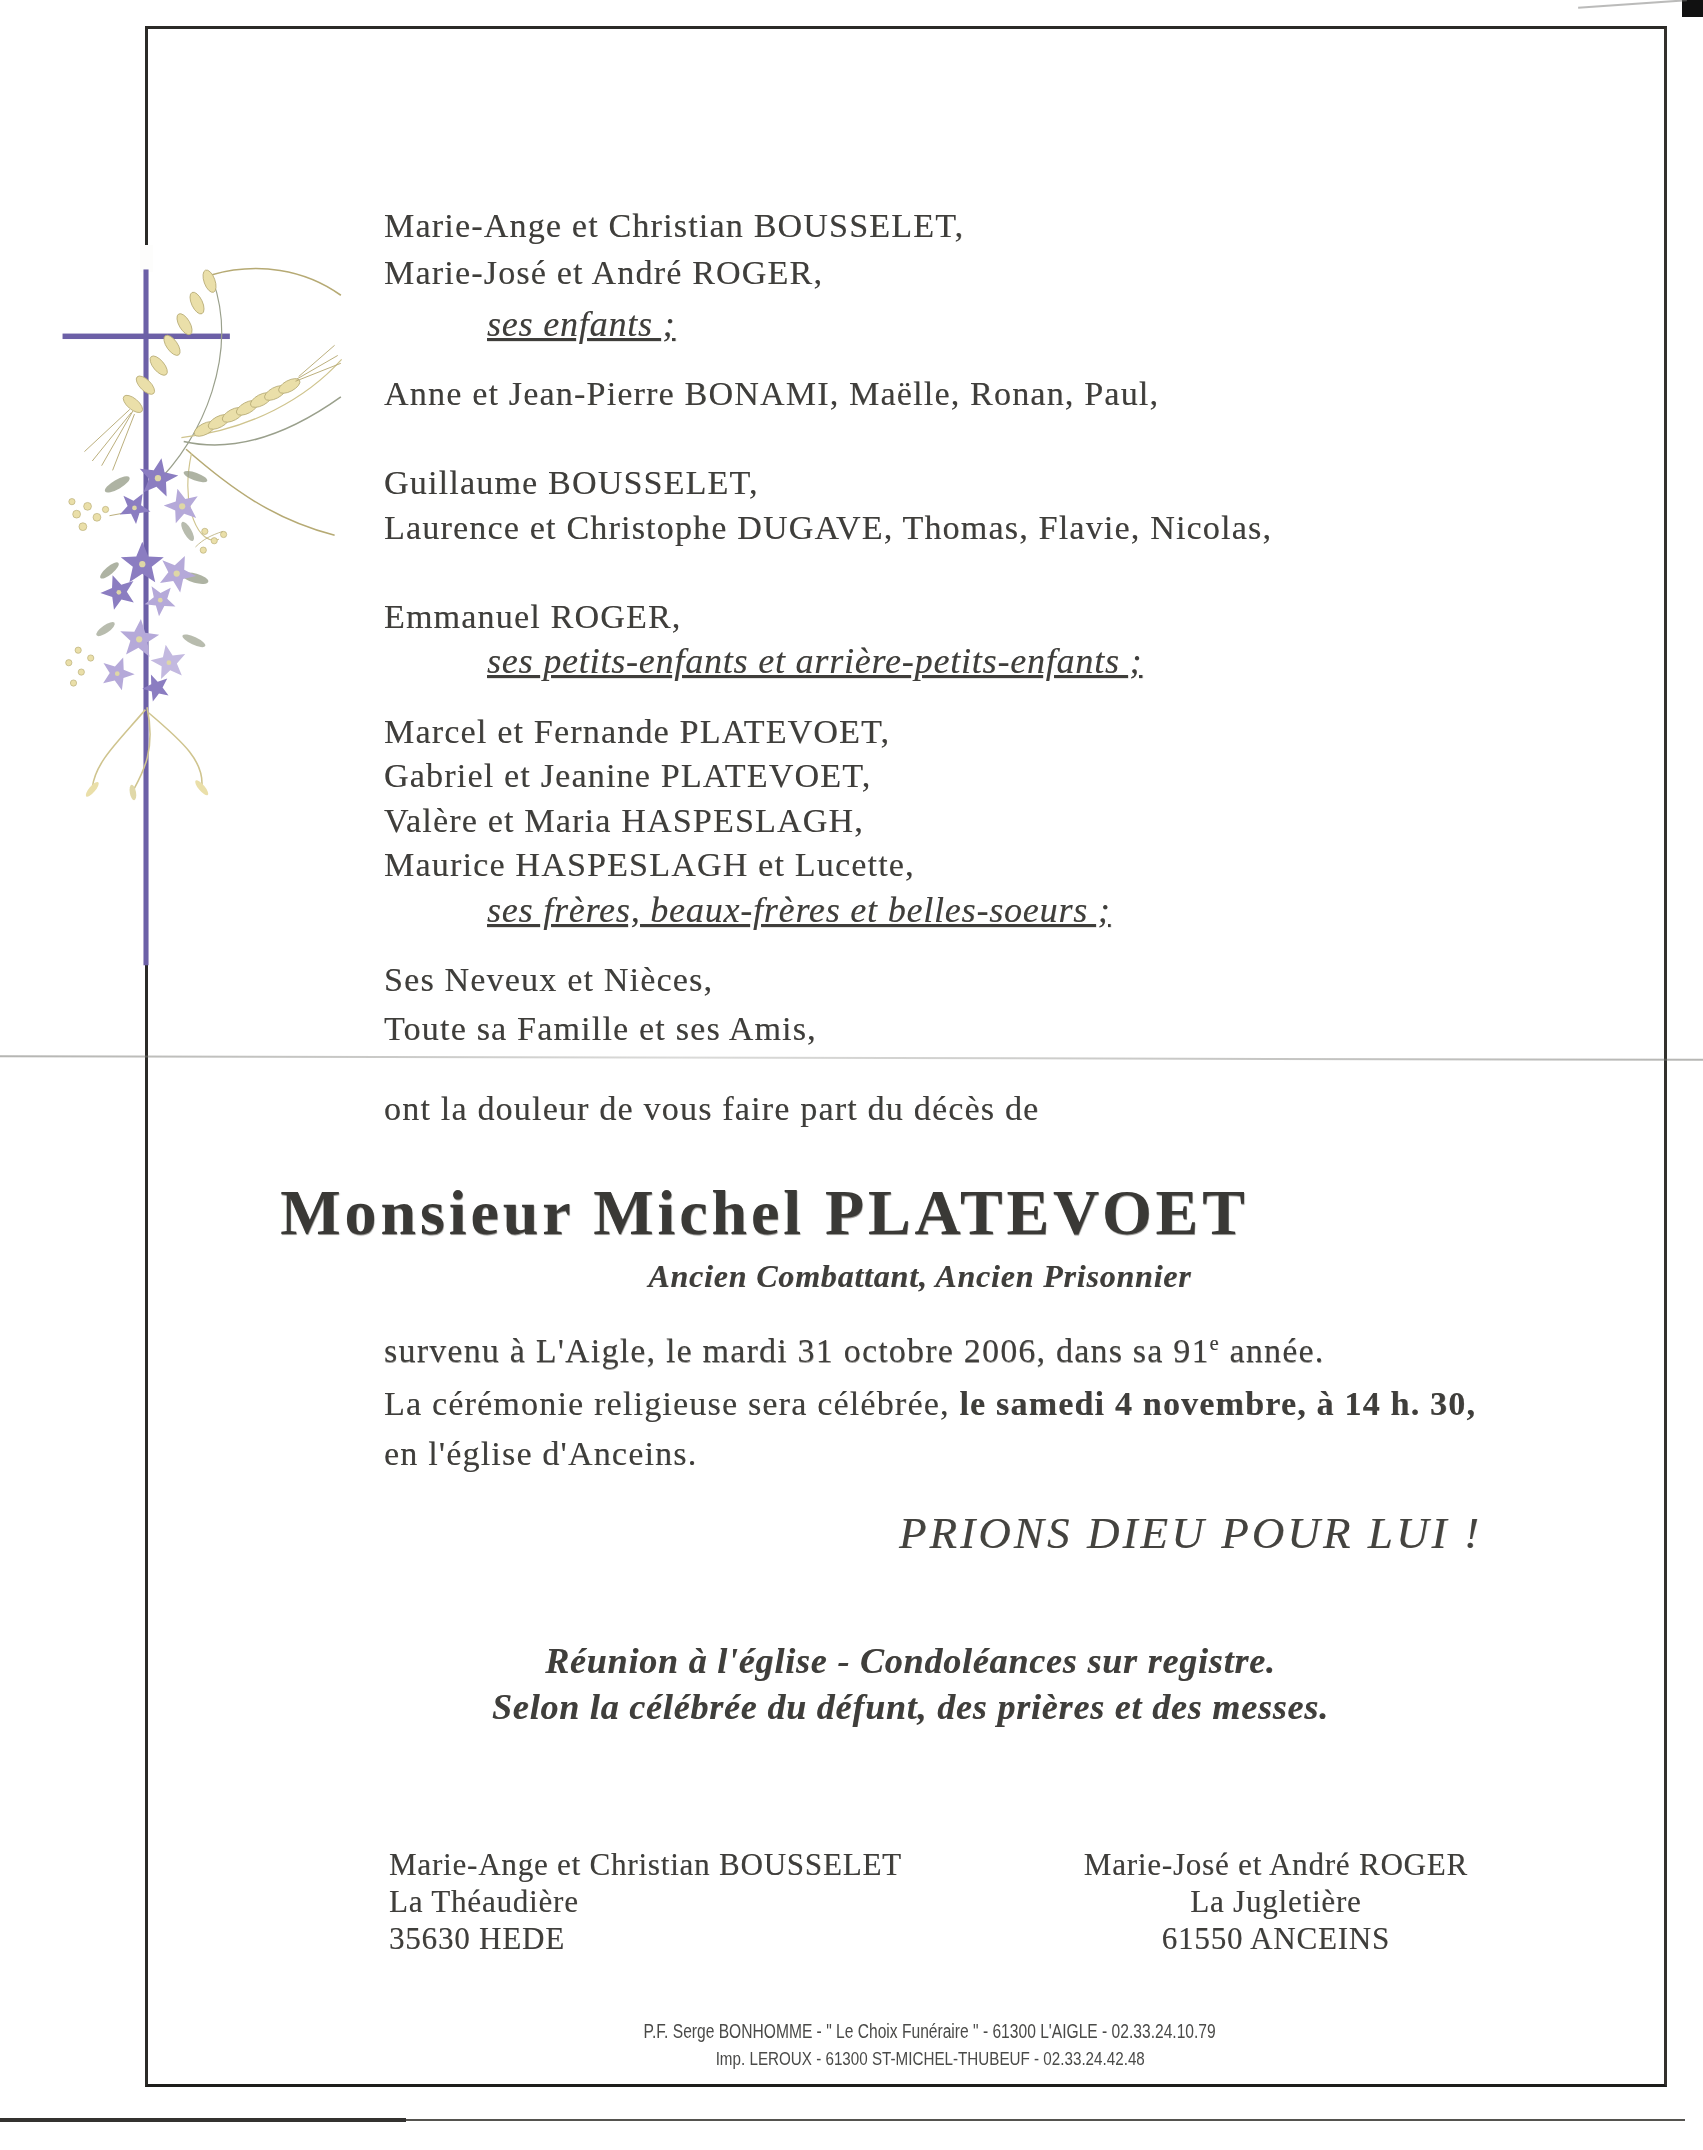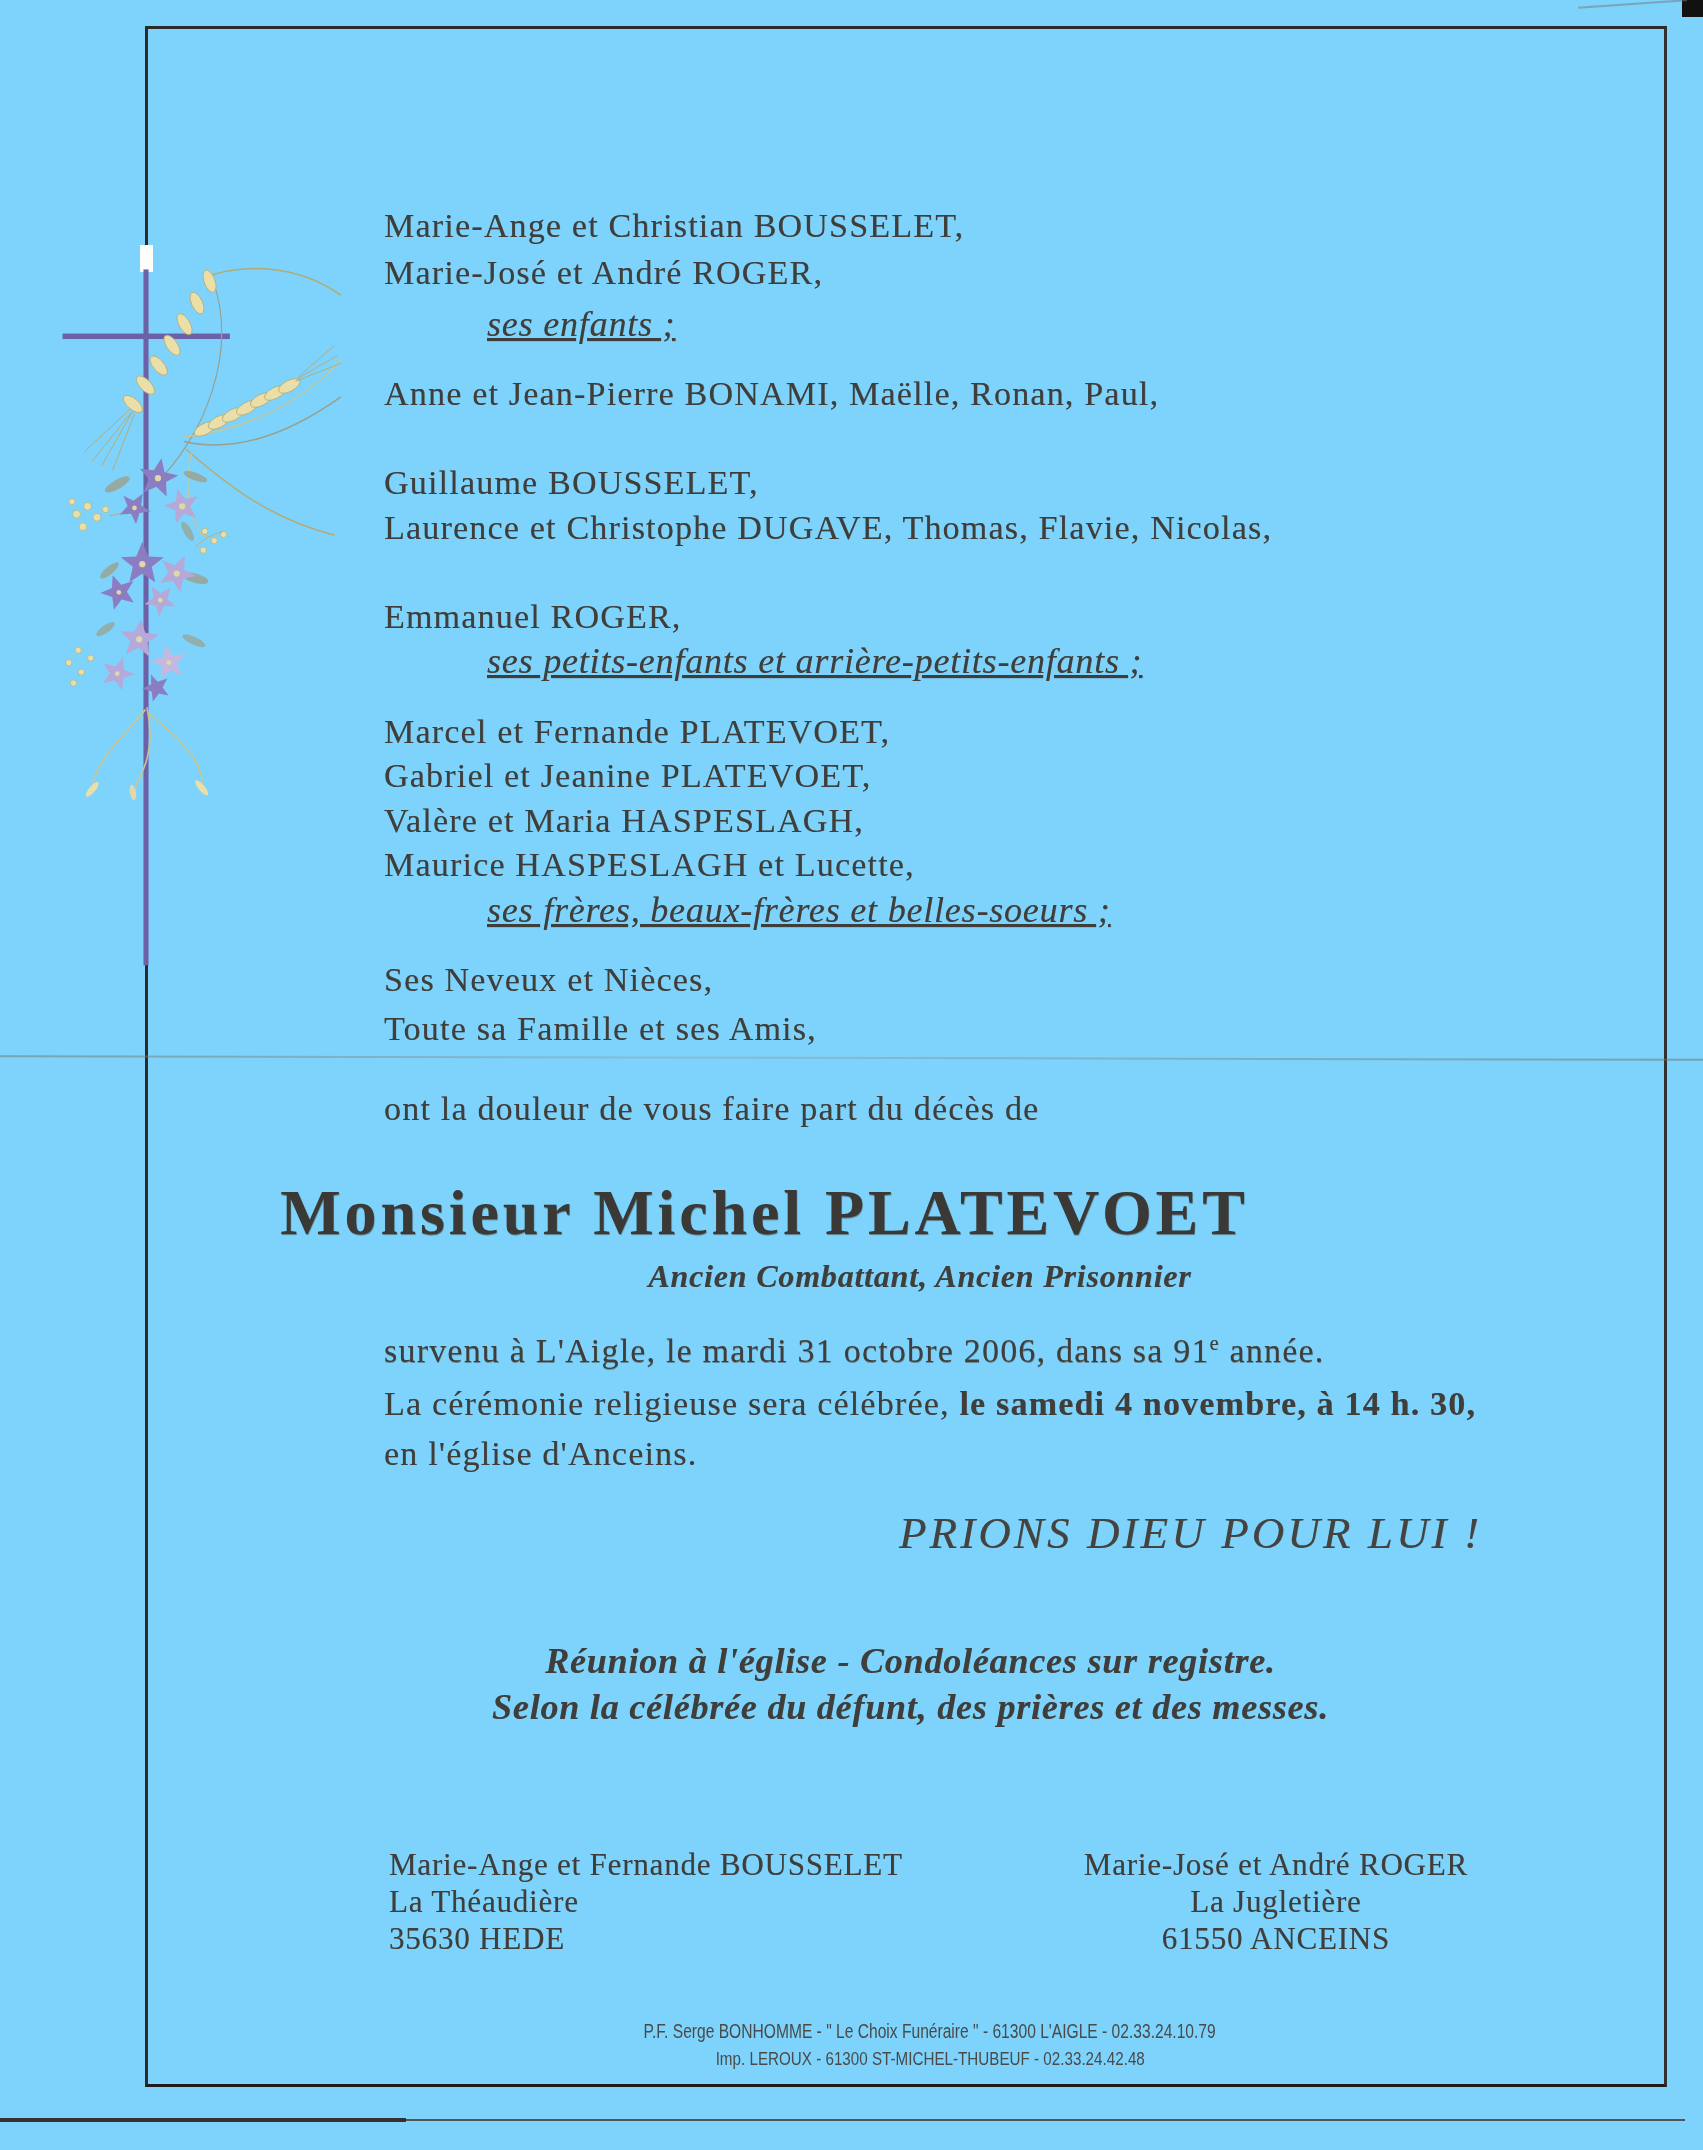--- a/index.html
+++ b/index.html
@@ -2,21 +2,21 @@
 <html style="--cross: #6c60a7; --wheat-fill: #eadfa9; --wheat-stroke: #b6aa74; --flower-dark: #8b7dc1; --flower-light: #b5a9d9; --leaf: #9aa08c; --ink: #3f3e3b; --frame: #262522;font-size:12.5px"><head>
 <meta charset="utf-8">
 <style>
   :root{
     --cross:#6c60a7; --wheat-fill:#eadfa9; --wheat-stroke:#b6aa74;
     --flower-dark:#8b7dc1; --flower-light:#b5a9d9; --leaf:#9aa08c;
     --ink:#3f3e3b; --frame:#262522;
   }
   *{margin:0;padding:0;box-sizing:border-box;}
   body{background:#e8e8e8;font-family:"Liberation Serif",serif;}
-  #page{position:relative;width:1704px;height:2151px;background:#7dd3fc;overflow:hidden;}
+  #page{position:relative;width:1704px;height:2151px;background:#ffffff;overflow:hidden;}
   .txt{position:absolute;color:var(--ink);font-size:34px;letter-spacing:1.2px;white-space:nowrap;
        text-shadow:0.3px 0.3px 0.5px rgba(80,78,74,.55);line-height:1.1;}
   .caption{font-style:italic;font-size:36px;letter-spacing:0.8px;}
   .col{left:384px;}
   .ind{left:487px;text-decoration:underline;}
   .frame{position:absolute;left:145px;top:26px;width:1522px;height:2061px;
          border-style:solid;border-color:#2b2a27 #33312d #1d1c1a #2b2a27;border-width:3.1px 3.1px 3.9px 3.1px;}
   .stem-gap{position:absolute;left:140px;top:245px;width:12.5px;height:26.6px;background:#fdfdfc;}
   .title{position:absolute;left:0;top:1176px;width:1388px;padding-left:141px;text-align:center;
          font-weight:bold;font-size:64px;letter-spacing:3.9px;color:#3a3936;white-space:nowrap;
@@ -201,21 +201,21 @@
   <div class="txt col" style="top:1332px"><span>survenu à L'Aigle, le mardi 31 octobre 2006, dans sa 91</span><sup>e</sup><span> année.</span></div>
   <div class="txt col" style="top:1385px"><span>La cérémonie religieuse sera célébrée, </span><b>le samedi 4 novembre, à 14 h. 30,</b></div>
   <div class="txt col" style="top:1435px">en l'église d'Anceins.</div>
 
   <div class="prions">PRIONS DIEU POUR LUI !</div>
 
   <div class="center-line" style="top:1640px">Réunion à l'église - Condoléances sur registre.</div>
   <div class="center-line" style="top:1686px">Selon la célébrée du défunt, des prières et des messes.</div>
 
   <div class="txt addr" style="left:389px;top:1846px">
-    <div>Marie-Ange et Fernande BOUSSELET</div>
+    <div>Marie-Ange et Christian BOUSSELET</div>
     <div>La Théaudière</div>
     <div>35630 HEDE</div>
   </div>
   <div class="txt addr addr-right" style="right:236px;top:1846px">
     <div>Marie-José et André ROGER</div>
     <div>La Jugletière</div>
     <div>61550 ANCEINS</div>
   </div>
 
   <div class="footer-line" style="top:2020px;font-size:19.5px"><span>P.F. Serge BONHOMME - " Le Choix Funéraire " - 61300 L'AIGLE - 02.33.24.10.79</span></div>

